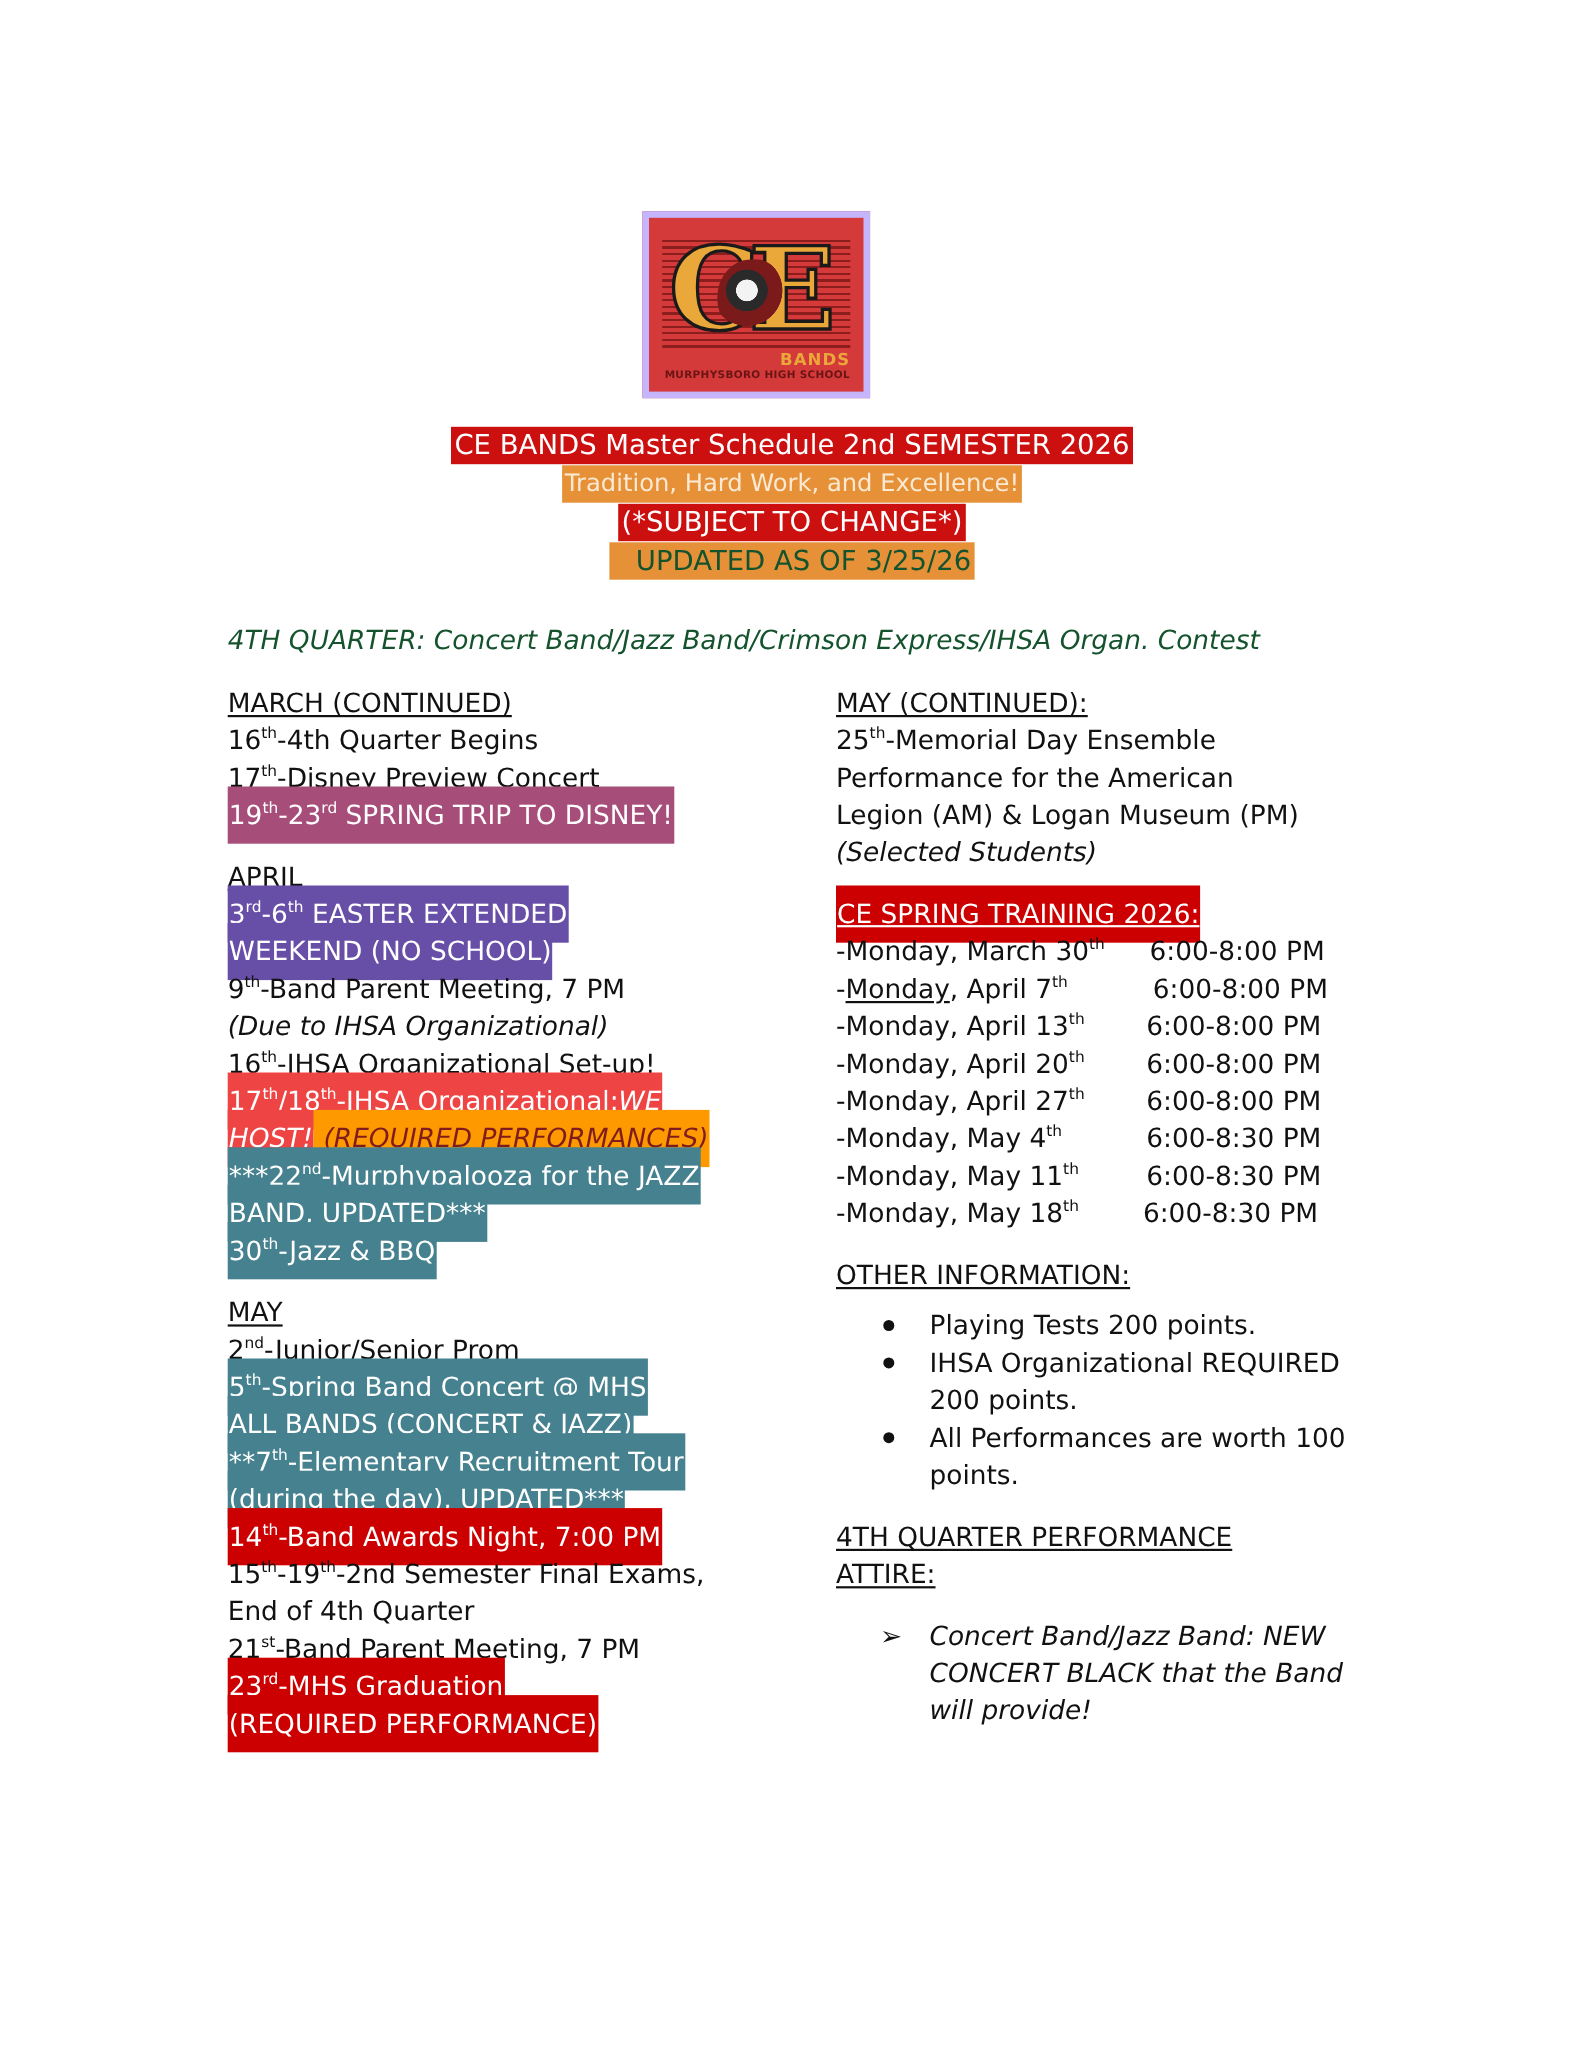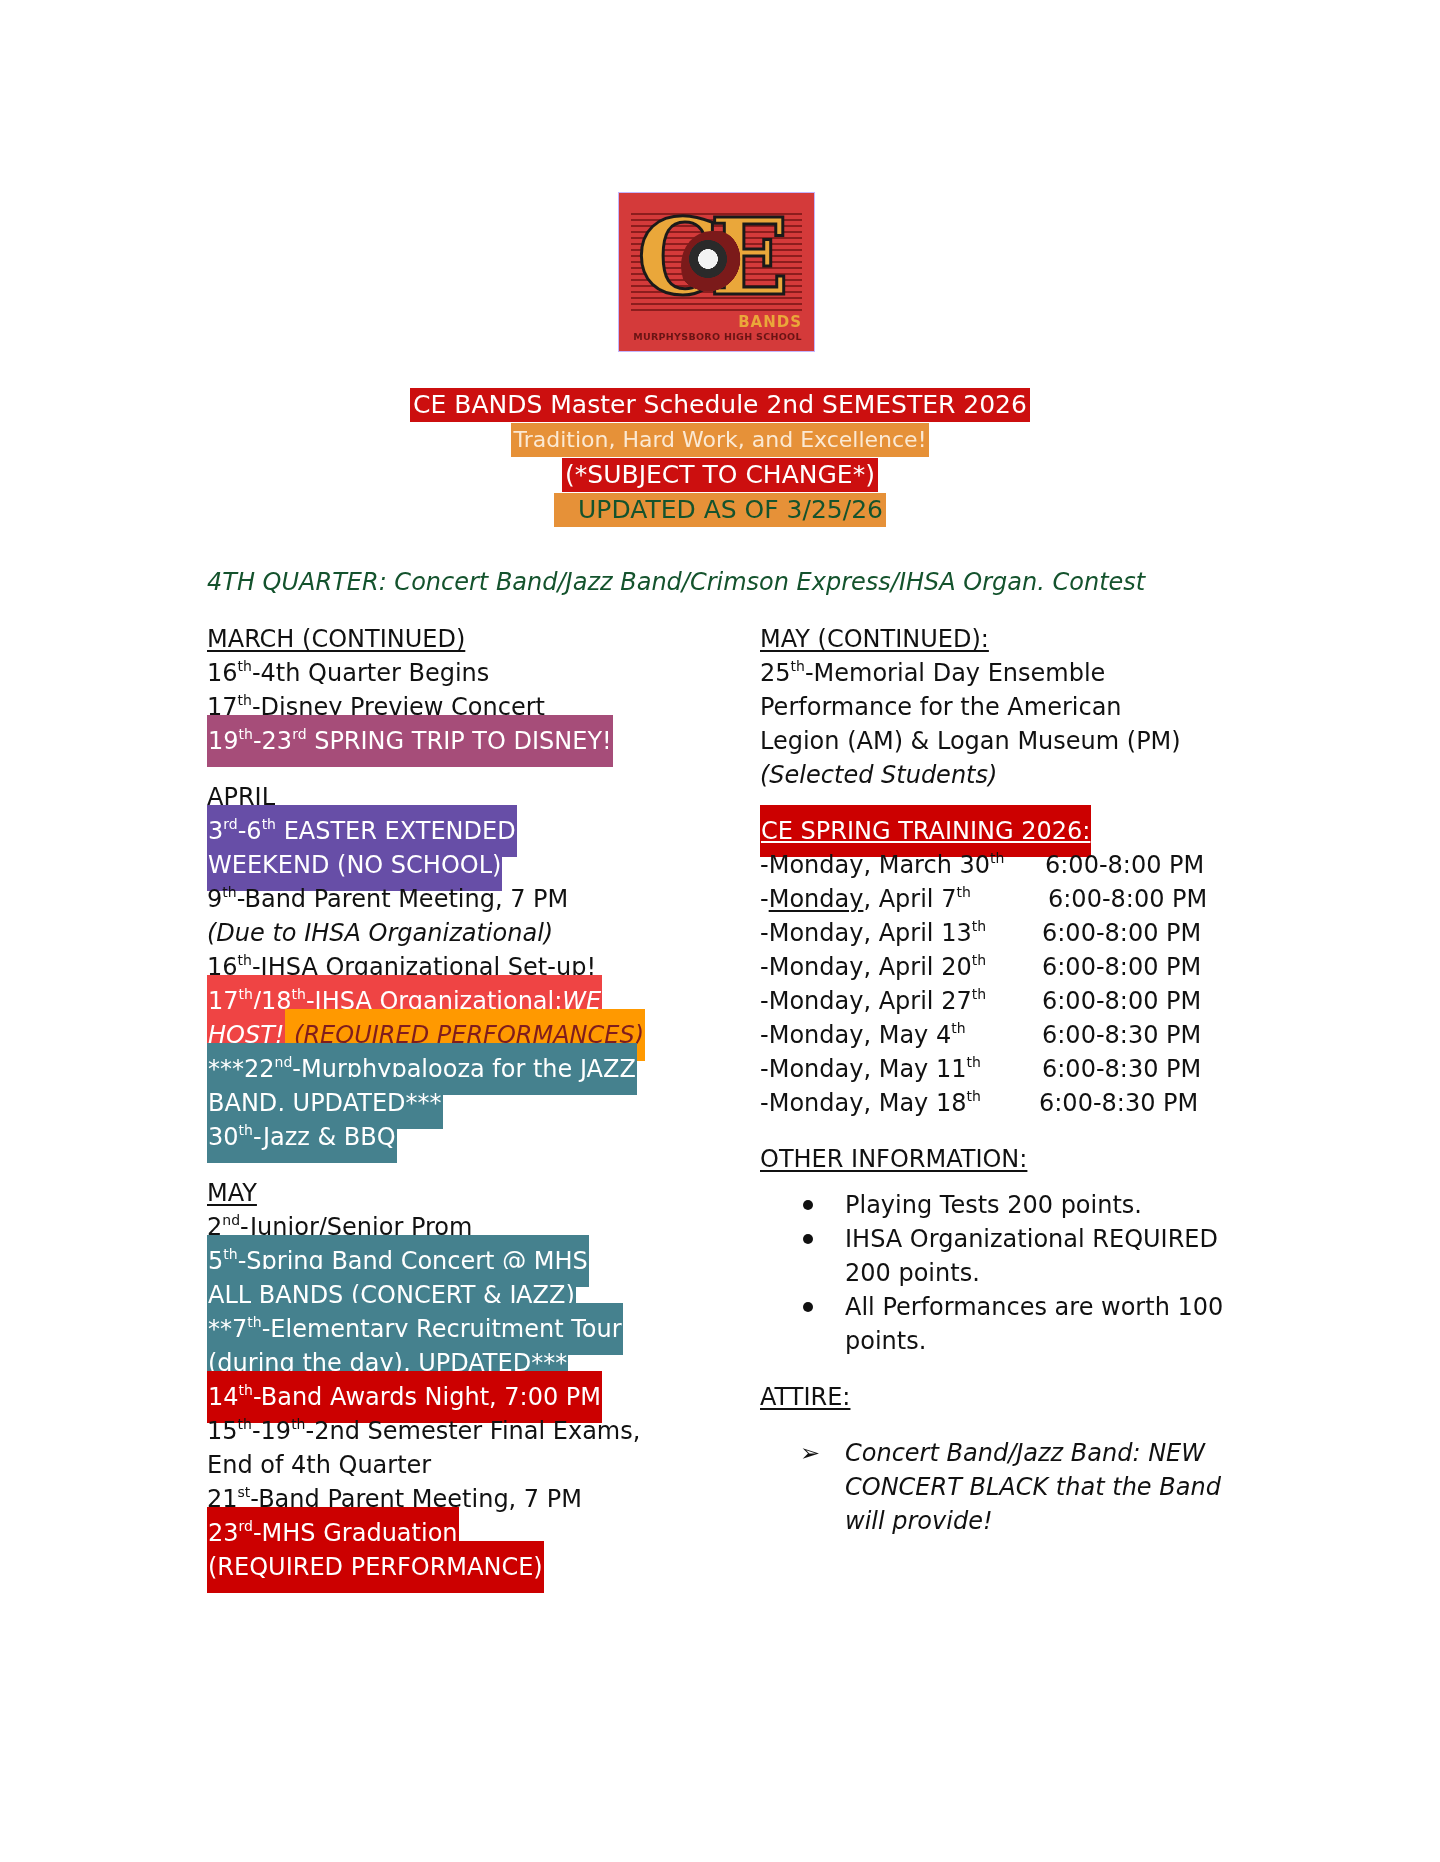--- a/index.html
+++ b/index.html
@@ -1,21 +1,21 @@
 <!DOCTYPE html>
 <html><head>
 <meta charset="utf-8">
 <style>
   html, body { margin: 0; padding: 0; background: #ffffff; }
   body { width: 1440px; height: 1862px; position: relative; overflow: hidden;
          font-family: "DejaVu Sans", sans-serif; color: #111; }
   .abs { position: absolute; }
   
-  .logo { left: 618px; top: 192px; width: 195px; height: 158px; background: #d43a3a;
-          border: 1px solid #c4b5fd; overflow: hidden; }
+  .logo { left: 584px; top: 192px; width: 195px; height: 158px; background: #d43a3a;
+          border: 6px solid #c4b5fd; overflow: hidden; }
   .logo .stripes { position: absolute; left: 12px; right: 12px; top: 20px; height: 100px;
           background: repeating-linear-gradient(to bottom, #8c1d1d 0 2px, transparent 2px 6px); }
   .logo .ce { position: absolute; left: 18px; top: 10px; font-family: "DejaVu Serif", serif;
           font-weight: bold; font-size: 104px; line-height: 110px; color: #eaa73a;
           -webkit-text-stroke: 3px #1a1a1a; letter-spacing: -10px; }
   .logo .mascot { position: absolute; left: 62px; top: 38px; width: 60px; height: 70px;
           border-radius: 50% 40% 45% 50%; background: radial-gradient(circle at 45% 40%, #f3f3f3 0 18%, #2a2a2a 19% 35%, #7b1a1a 36% 60%, transparent 61%); }
   .logo .bands { position: absolute; right: 12px; top: 120px; font-family: "DejaVu Sans", sans-serif;
           font-weight: bold; font-size: 15px; color: #eaa73a; letter-spacing: 1px; }
   .logo .school { position: absolute; left: 10px; right: 8px; top: 138px; font-family: "DejaVu Sans", sans-serif;
@@ -165,19 +165,20 @@
 
   <span class="line ul">OTHER INFORMATION:</span>
   <span class="gap" style="height:12px"></span>
   <ul class="bullets">
     <li><span class="dot"></span><span>Playing Tests 200 points.</span></li>
     <li><span class="dot"></span><span>IHSA Organizational REQUIRED 200 points.</span></li>
     <li><span class="dot"></span><span>All Performances are worth 100 points.</span></li>
   </ul>
   <span class="gap"></span>
 
+  <span class="line ul">4TH QUARTER PERFORMANCE</span>
   <span class="line ul">ATTIRE:</span>
   <span class="gap"></span>
   <div class="arrow-item">
     <span class="arrow">➢</span>
     <span>Concert Band/Jazz Band: NEW CONCERT BLACK that the Band will provide!</span>
   </div>
 </div>
 
 </body></html>

